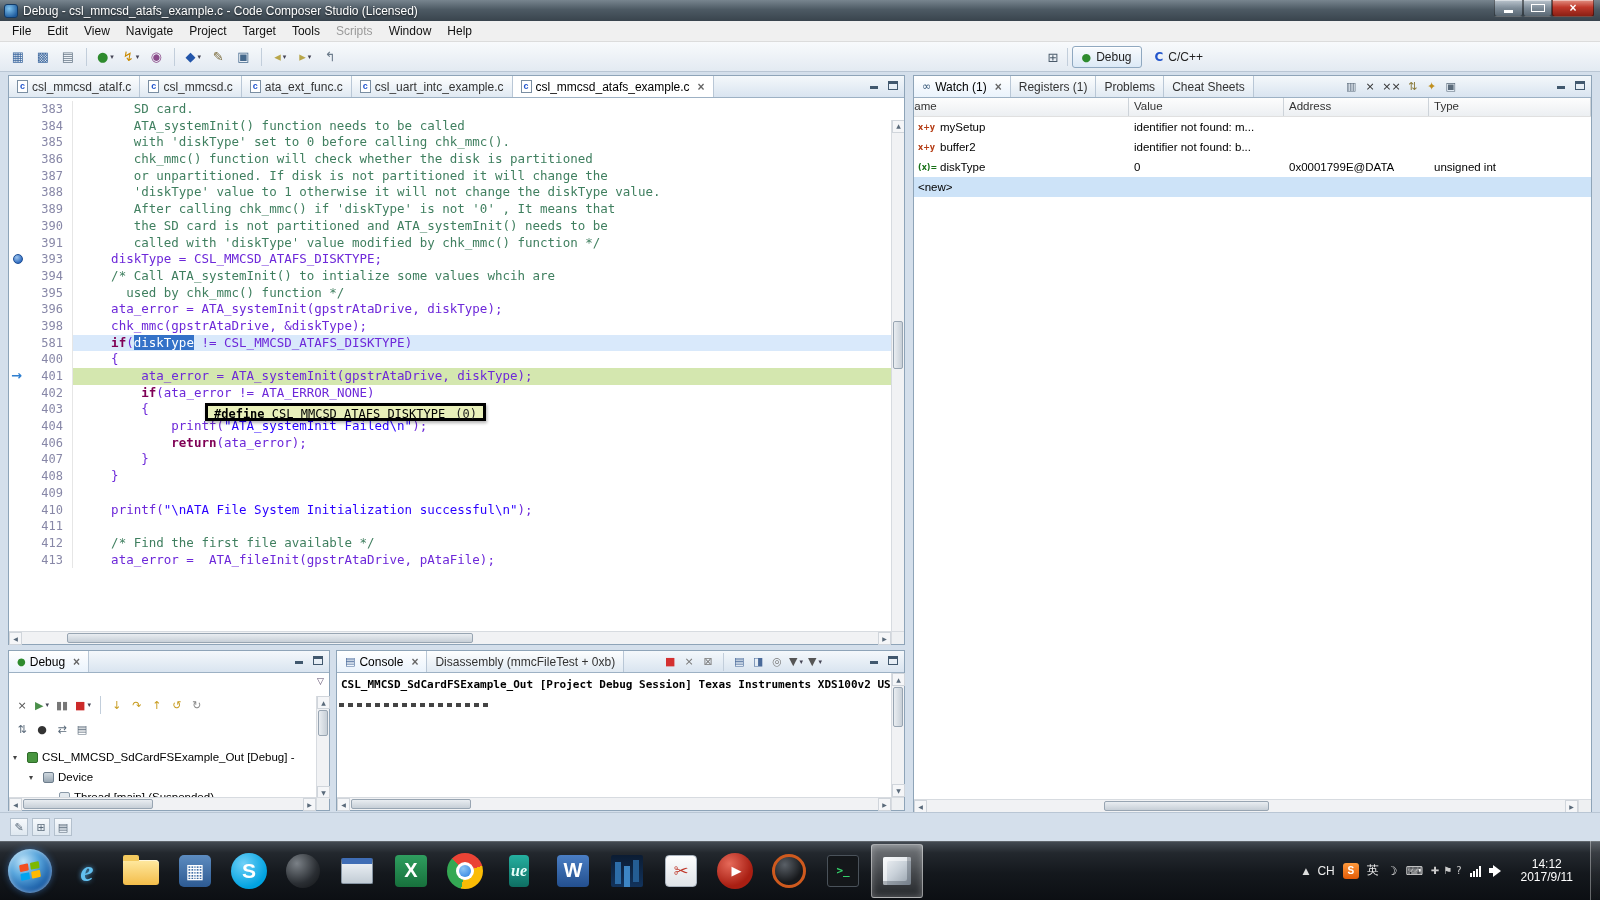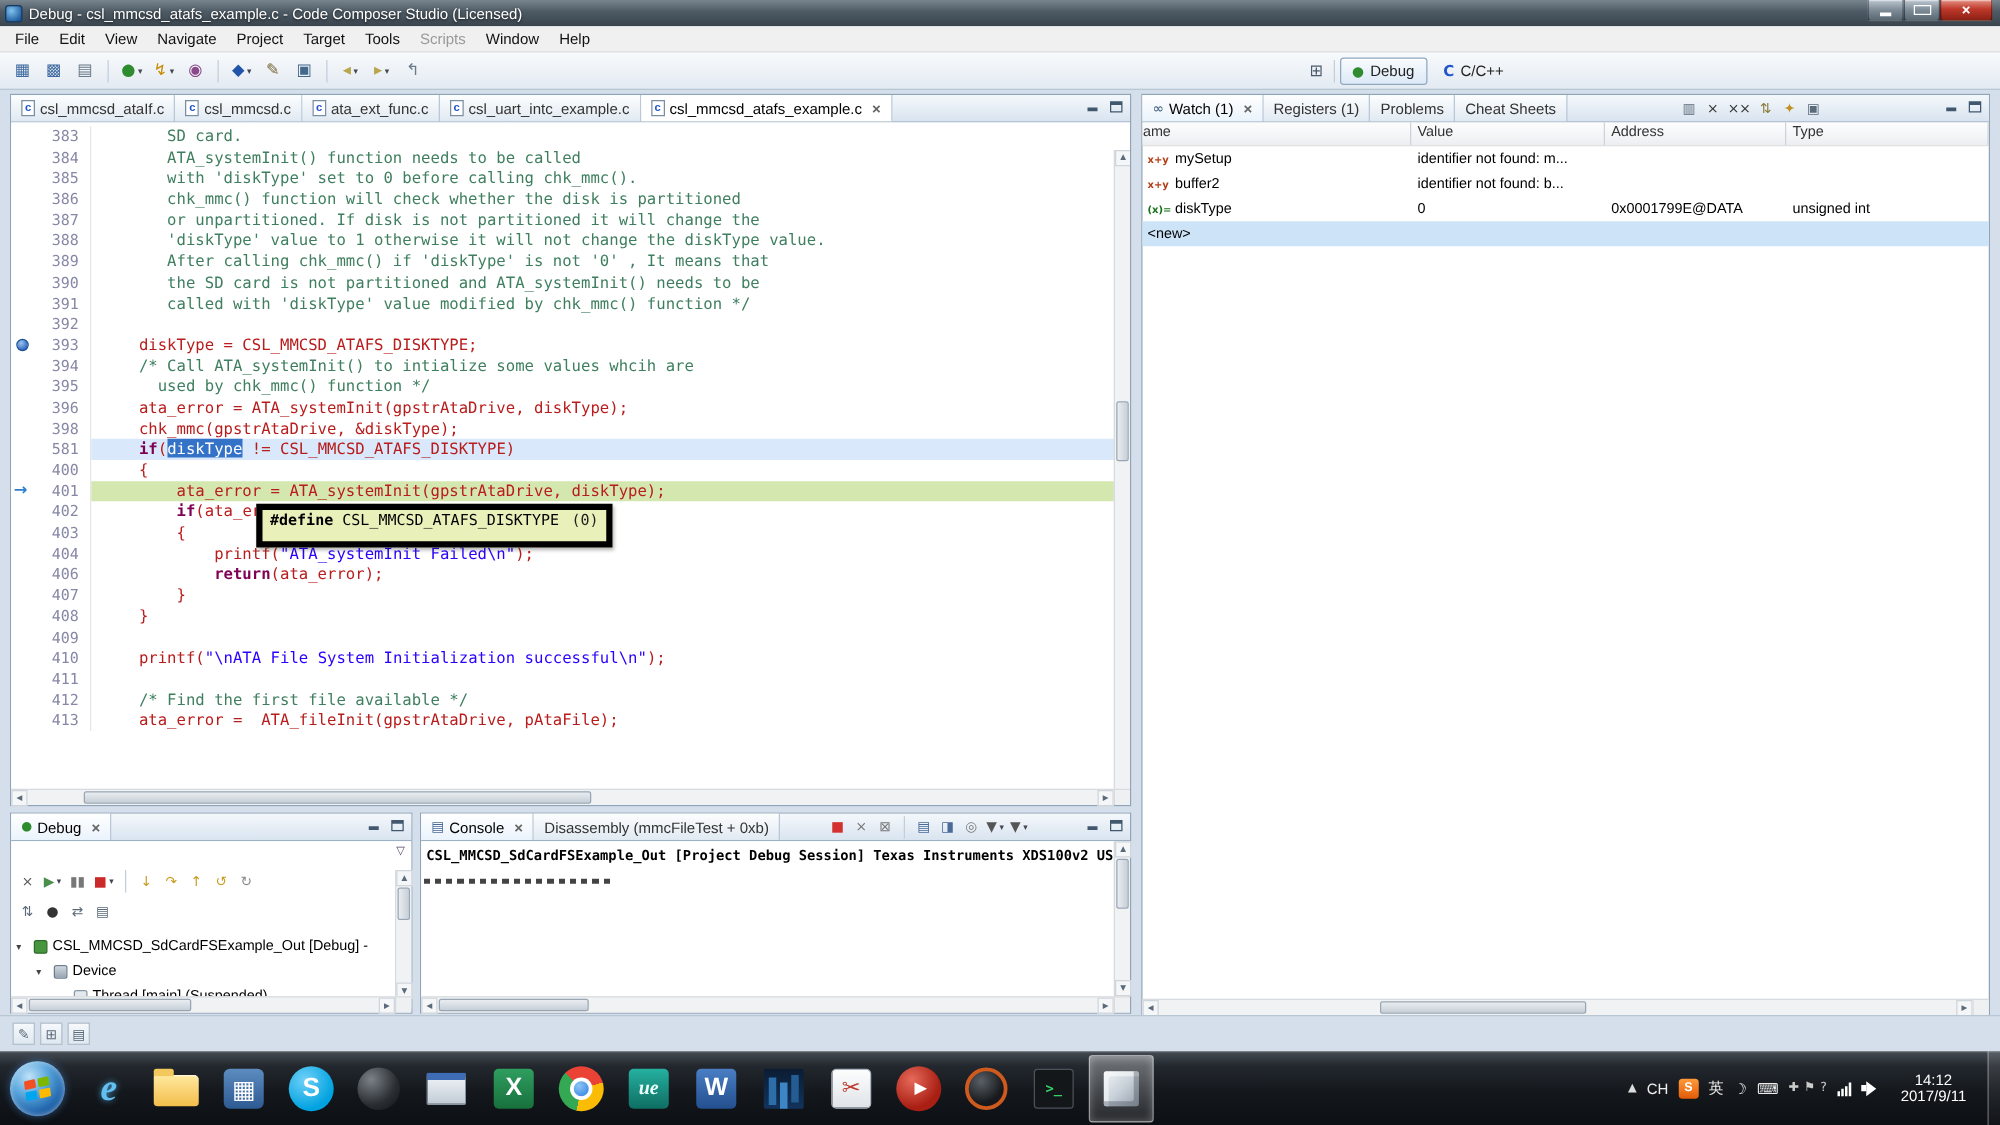--- a/index.html
+++ b/index.html
@@ -67,28 +67,28 @@
   
   .editor-panel{left:8px;top:75px;width:897px;height:570px}
   .editor-body{position:relative;height:533px;overflow:hidden;background:#fff;font:12.5px/16.7px "DejaVu Sans Mono",monospace}
   #code-lines{padding-top:3px}
   .cl{display:flex;height:16.7px;white-space:pre}
   .gut{width:20px;flex:none;position:relative;background:#fff}
   .lnum{width:44px;flex:none;text-align:right;padding-right:9px;color:#8787a7;background:#fff;border-right:1px solid #e6e6e6;font-size:12px}
   .ltext{flex:1;padding-left:8px}
   .hl-blue{background:#d9e9fb}
   .hl-green{background:#d4e7af}
-  .tk-p{color:#b91c1c}
+  .tk-p{color:#6d28d9}
   .tk-c{color:#3f7f5f}
   .tk-k{color:#7f0055;font-weight:bold}
   .tk-s{color:#2a00ff}
   .tk-sel{background:#3472c8;color:#fff}
   .bp{position:absolute;left:4px;top:3px;width:10px;height:10px;border-radius:50%;background:radial-gradient(circle at 35% 30%,#9cc4ee,#2f6bbf 75%);border:1px solid #1d4e94}
   .ip{position:absolute;left:2px;top:0;color:#2f7fd0;font-weight:bold;font-size:13px;font-family:"DejaVu Sans",sans-serif}
-  .macro-tip{position:absolute;left:196px;top:305px;height:35px;line-height:16px;padding:0 6px;background:#e9f0ba;border:5px solid #000000;box-shadow:1px 2px 3px rgba(0,0,0,.3);font:12px/16px "DejaVu Sans Mono",monospace;white-space:pre;z-index:9}
+  .macro-tip{position:absolute;left:196px;top:305px;height:18px;line-height:16px;padding:0 6px;background:#e9f0ba;border:3px solid #000000;box-shadow:1px 2px 3px rgba(0,0,0,.3);font:12px/16px "DejaVu Sans Mono",monospace;white-space:pre;z-index:9}
   .mt-k{font-weight:bold}
   .mt-v{margin-left:10px;color:#222}
   .ed-v{top:22px;height:533px}
 
   
   .watch-panel{left:913px;top:75px;width:679px;height:738px}
   .whead{display:flex;height:19px;background:linear-gradient(#fdfdfd,#eceff2);border-bottom:1px solid #e0e0e0}
   .wh{border-right:1px solid #cdd3d9;padding:2px 0 0 5px;font-size:11.5px;color:#333;overflow:hidden;white-space:nowrap}
   .clip{display:inline-block;margin-left:-13px}
   .wc0{width:215px;flex:none}.wc1{width:155px;flex:none}.wc2{width:145px;flex:none}.wc3{flex:1}
@@ -140,21 +140,21 @@
   .tb-folder{width:36px;height:25px;background:linear-gradient(#ffe9a0,#f3bd4a);border-radius:2px 4px 3px 3px;position:relative;box-shadow:inset 0 1px 0 #fff6d8;margin-top:4px}
   .tb-folder::before{content:"";position:absolute;left:0;top:-5px;width:16px;height:6px;background:#f3c95e;border-radius:2px 2px 0 0}
   .tb-calc{width:32px;height:32px;border-radius:5px;background:linear-gradient(#5d8cc0,#2d5a92);color:#fff;font-size:20px;font-family:"DejaVu Sans",sans-serif}
   .tb-skype{width:36px;height:36px;border-radius:50%;background:radial-gradient(circle at 35% 30%,#6fd0f8,#00a2e0 70%);color:#fff;font:bold 21px "Liberation Sans",sans-serif}
   .tb-darkball{width:34px;height:34px;border-radius:50%;background:radial-gradient(circle at 32% 28%,#7b8187,#2a2e33 60%,#101214)}
   .tb-window{width:32px;height:26px;background:linear-gradient(#e8edf2,#c2ccd5);border:1px solid #8795a3;border-top:6px solid #3f6db5;border-radius:2px}
   .tb-excel{width:32px;height:32px;border-radius:4px;background:linear-gradient(#2f9e5f,#17703c);color:#fff;font:bold 20px "Liberation Sans",sans-serif}
   .tb-chrome{width:36px;height:36px;border-radius:50%;background:conic-gradient(from -45deg,#ea4335 0 33%,#fbbc05 0 66%,#34a853 0 100%);position:relative}
   .tb-chrome::before{content:"";position:absolute;left:9px;top:9px;width:18px;height:18px;background:#fff;border-radius:50%}
   .tb-chrome::after{content:"";position:absolute;left:12px;top:12px;width:12px;height:12px;background:radial-gradient(circle at 35% 30%,#8ec6f5,#2a7de1);border-radius:50%}
-  .tb-ue{width:32px;height:32px;border-radius:4px;background:linear-gradient(#25b0a0,#0e6e62);color:#e8fffa;font:italic bold 16px "Liberation Serif",serif}
+  .tb-ue{width:20px;height:32px;border-radius:4px;background:linear-gradient(#25b0a0,#0e6e62);color:#e8fffa;font:italic bold 16px "Liberation Serif",serif}
   .tb-word{width:32px;height:32px;border-radius:4px;background:linear-gradient(#4a7ec4,#234f8e);color:#fff;font:bold 20px "Liberation Sans",sans-serif}
   .tb-city{width:32px;height:32px;background:linear-gradient(#0b1c33,#12335c);position:relative;border-radius:2px;overflow:hidden}
   .tb-city::before{content:"";position:absolute;left:4px;bottom:3px;width:6px;height:22px;background:#2d6da8;box-shadow:9px 4px 0 #3d85c4,18px -2px 0 #245d93}
   .tb-snip{width:32px;height:32px;background:linear-gradient(#fdfdfd,#dfe3e8);border:1px solid #aab4bf;border-radius:4px;color:#c0392b;font-size:18px;font-family:"DejaVu Sans",sans-serif}
   .tb-player{width:36px;height:36px;border-radius:50%;background:radial-gradient(circle at 35% 30%,#e66a5a,#a91f13 65%);color:#fff;font-size:13px;padding-left:3px;font-family:"DejaVu Sans",sans-serif}
   .tb-sphere{width:34px;height:34px;border-radius:50%;background:radial-gradient(circle at 35% 28%,#5a6067,#17191c 65%);border:3px solid #cf5a1e}
   .tb-term{width:32px;height:32px;background:#14171a;border:1px solid #4a525a;border-radius:3px;color:#35d06a;font:bold 11px "DejaVu Sans Mono",monospace}
   .tb-ccs{width:28px;height:28px;background:linear-gradient(135deg,#f2f5f8 0%,#c9d1d9 50%,#939ea9 100%);box-shadow:inset -4px -4px 0 rgba(60,70,80,.35),inset 4px 4px 0 rgba(255,255,255,.5);border-radius:2px}
   .tray{margin-left:auto;display:flex;align-items:center;gap:8px;color:#ececec;font-size:12px}
   .tr-up{font-size:9px;color:#ddd;font-family:"DejaVu Sans",sans-serif}
@@ -301,21 +301,20 @@
       <div id="code-lines">
           <div class="cl"><span class="gut"></span><span class="lnum">383</span><span class="ltext"><span class="tk-c">       SD card.</span></span></div>
           <div class="cl"><span class="gut"></span><span class="lnum">384</span><span class="ltext"><span class="tk-c">       ATA_systemInit() function needs to be called</span></span></div>
           <div class="cl"><span class="gut"></span><span class="lnum">385</span><span class="ltext"><span class="tk-c">       with 'diskType' set to 0 before calling chk_mmc().</span></span></div>
           <div class="cl"><span class="gut"></span><span class="lnum">386</span><span class="ltext"><span class="tk-c">       chk_mmc() function will check whether the disk is partitioned</span></span></div>
           <div class="cl"><span class="gut"></span><span class="lnum">387</span><span class="ltext"><span class="tk-c">       or unpartitioned. If disk is not partitioned it will change the</span></span></div>
           <div class="cl"><span class="gut"></span><span class="lnum">388</span><span class="ltext"><span class="tk-c">       'diskType' value to 1 otherwise it will not change the diskType value.</span></span></div>
           <div class="cl"><span class="gut"></span><span class="lnum">389</span><span class="ltext"><span class="tk-c">       After calling chk_mmc() if 'diskType' is not '0' , It means that</span></span></div>
           <div class="cl"><span class="gut"></span><span class="lnum">390</span><span class="ltext"><span class="tk-c">       the SD card is not partitioned and ATA_systemInit() needs to be</span></span></div>
           <div class="cl"><span class="gut"></span><span class="lnum">391</span><span class="ltext"><span class="tk-c">       called with 'diskType' value modified by chk_mmc() function */</span></span></div>
-          <div class="cl"><span class="gut"></span><span class="lnum">392</span><span class="ltext"></span></div>
           <div class="cl"><span class="gut"><span class="bp"></span></span><span class="lnum">393</span><span class="ltext"><span class="tk-p">    diskType = CSL_MMCSD_ATAFS_DISKTYPE;</span></span></div>
           <div class="cl"><span class="gut"></span><span class="lnum">394</span><span class="ltext"><span class="tk-c">    /* Call ATA_systemInit() to intialize some values whcih are</span></span></div>
           <div class="cl"><span class="gut"></span><span class="lnum">395</span><span class="ltext"><span class="tk-c">      used by chk_mmc() function */</span></span></div>
           <div class="cl"><span class="gut"></span><span class="lnum">396</span><span class="ltext"><span class="tk-p">    ata_error = ATA_systemInit(gpstrAtaDrive, diskType);</span></span></div>
           <div class="cl"><span class="gut"></span><span class="lnum">398</span><span class="ltext"><span class="tk-p">    chk_mmc(gpstrAtaDrive, &amp;diskType);</span></span></div>
           <div class="cl"><span class="gut"></span><span class="lnum">581</span><span class="ltext hl-blue"><span class="tk-p">    </span><span class="tk-k">if</span><span class="tk-p">(</span><span class="tk-sel">diskType</span><span class="tk-p"> != CSL_MMCSD_ATAFS_DISKTYPE)</span></span></div>
           <div class="cl"><span class="gut"></span><span class="lnum">400</span><span class="ltext"><span class="tk-p">    {</span></span></div>
           <div class="cl"><span class="gut"><span class="ip">→</span></span><span class="lnum">401</span><span class="ltext hl-green"><span class="tk-p">        ata_error = ATA_systemInit(gpstrAtaDrive, diskType);</span></span></div>
           <div class="cl"><span class="gut"></span><span class="lnum">402</span><span class="ltext"><span class="tk-p">        </span><span class="tk-k">if</span><span class="tk-p">(ata_error != ATA_ERROR_NONE)</span></span></div>
           <div class="cl"><span class="gut"></span><span class="lnum">403</span><span class="ltext"><span class="tk-p">        {</span></span></div>

